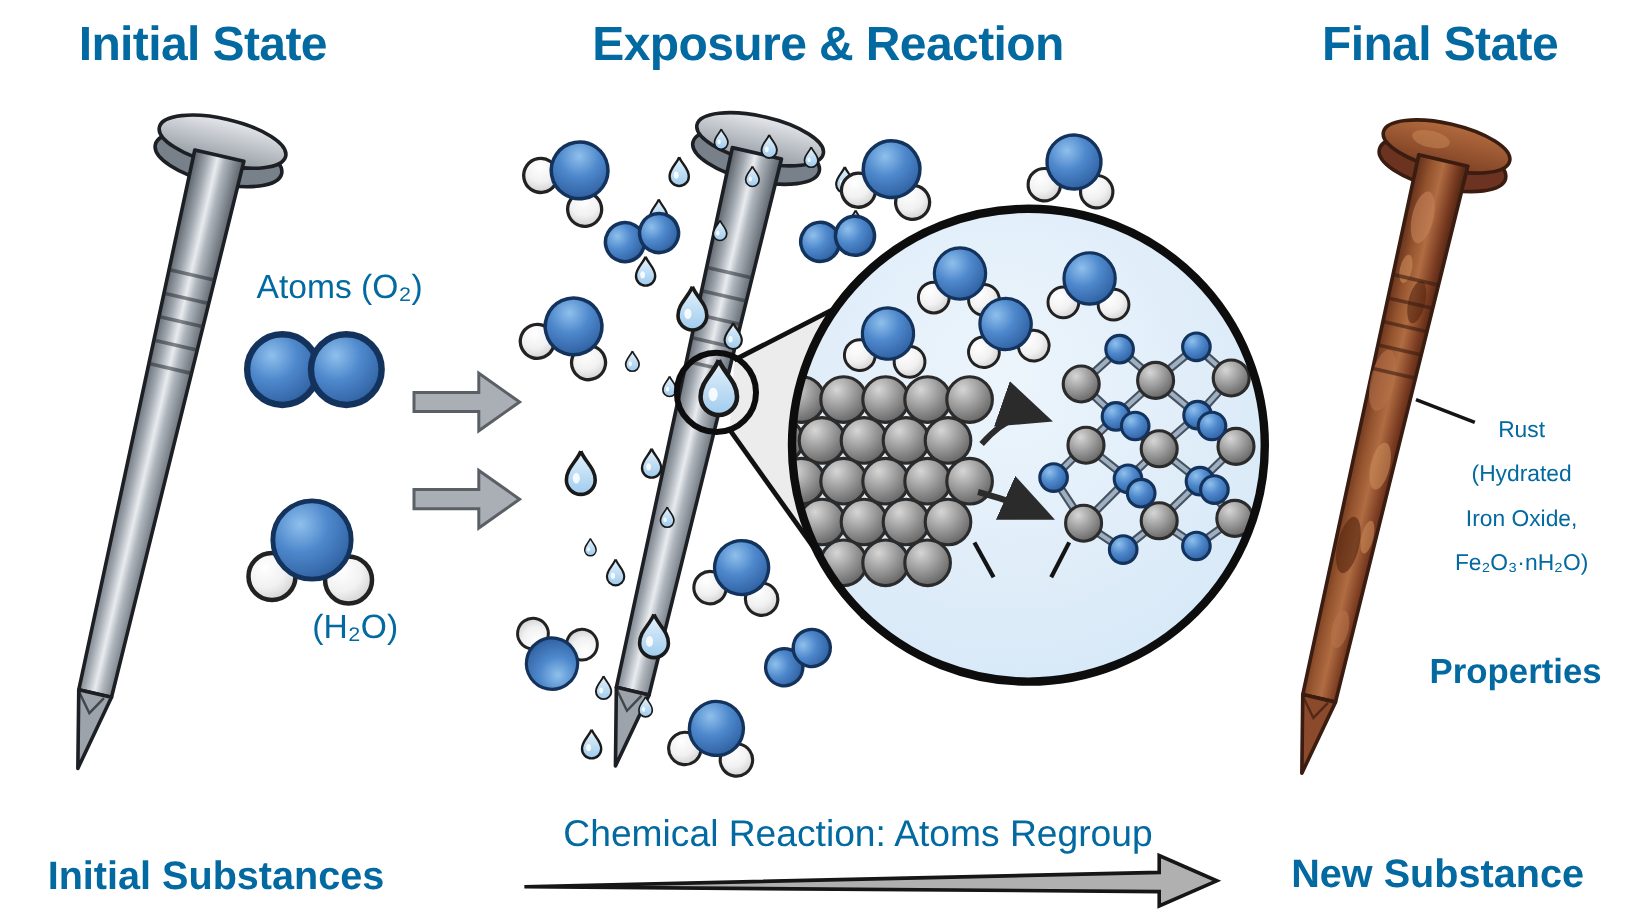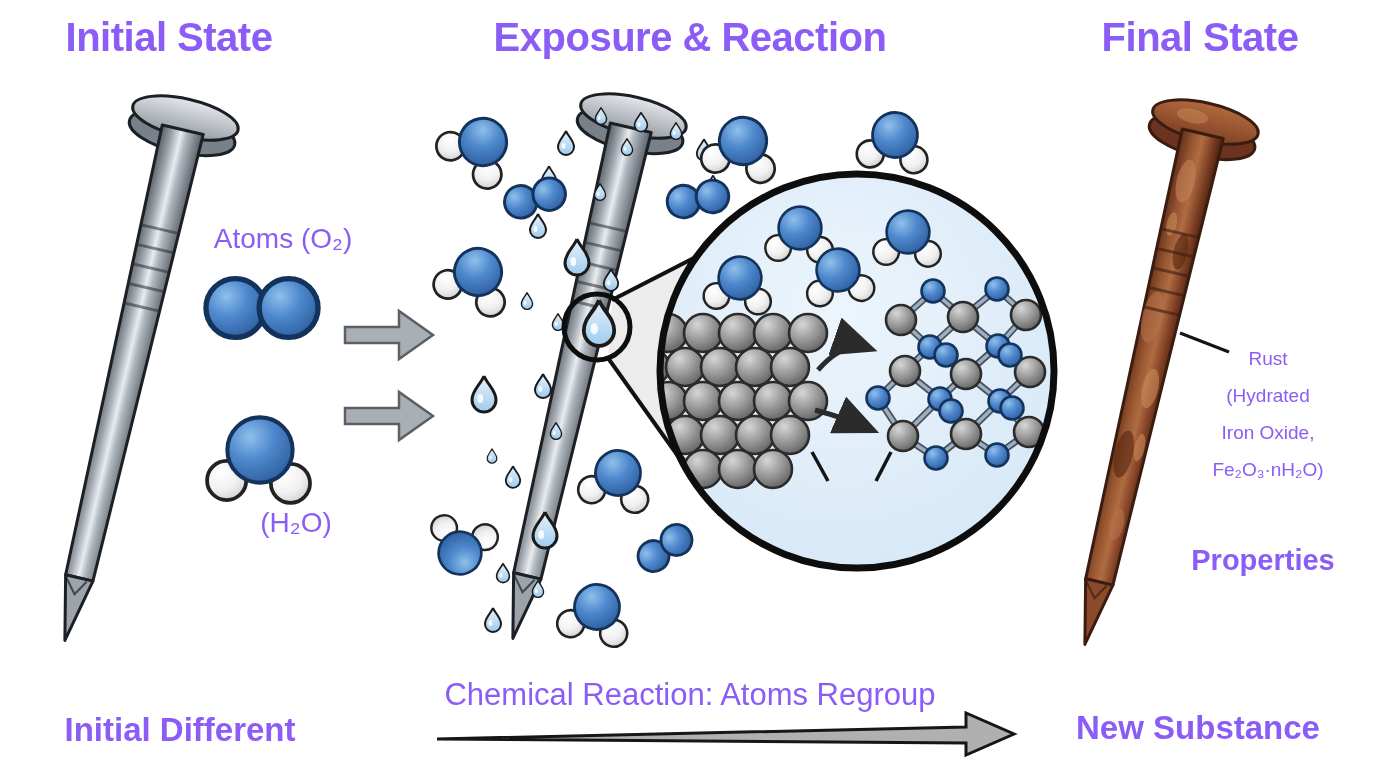--- a/index.html
+++ b/index.html
@@ -1,19 +1,19 @@
 <!DOCTYPE html>
 <html><head>
 <meta charset="utf-8">
 <style>
   html,body{margin:0;padding:0;background:#fff;}
   #stage{position:relative;width:1376px;height:768px;background:#fff;overflow:hidden;
          font-family:"Liberation Sans", sans-serif;color:#121212;}
   #art{position:absolute;left:0;top:0;}
-  .txt{position:absolute;transform:translateX(-50%);text-align:center;white-space:nowrap;color:#8b5cf6;}
+  .txt{position:absolute;transform:translateX(-50%);text-align:center;white-space:nowrap;color:#0369a1;}
   .title{font-size:40px;font-weight:bold;letter-spacing:-0.5px;}
   .lbl{font-size:28px;}
   .lbl29{font-size:19px;line-height:37px;}
   .boldlbl{font-size:29px;font-weight:bold;line-height:38px;}
   .caption{font-size:31px;}
   .footer{font-size:33px;font-weight:bold;}
 </style>
 </head>
 <body>
 
@@ -451,17 +451,17 @@
   <div>Rust</div>
   <div>(Hydrated</div>
   <div>Iron Oxide,</div>
   <div>Fe₂O₃·nH₂O)</div>
 </div>
 
 <div class="txt boldlbl" style="left:1263px;top:541px;">
   <div>Properties</div>
 </div>
 
-<div class="txt caption" style="left:690px;top:677px;">Chemical Reaction: Atoms Regroup</div>
-<div class="txt footer" style="left:180px;top:711px;">Initial Different</div>
+<div class="txt caption" style="left:715px;top:677px;">Chemical Reaction: Atoms Regroup</div>
+<div class="txt footer" style="left:180px;top:711px;">Initial Substances</div>
 <div class="txt footer" style="left:1198px;top:689px;margin-top:20px;">New Substance</div>
 
 </div>
 
 </body></html>

